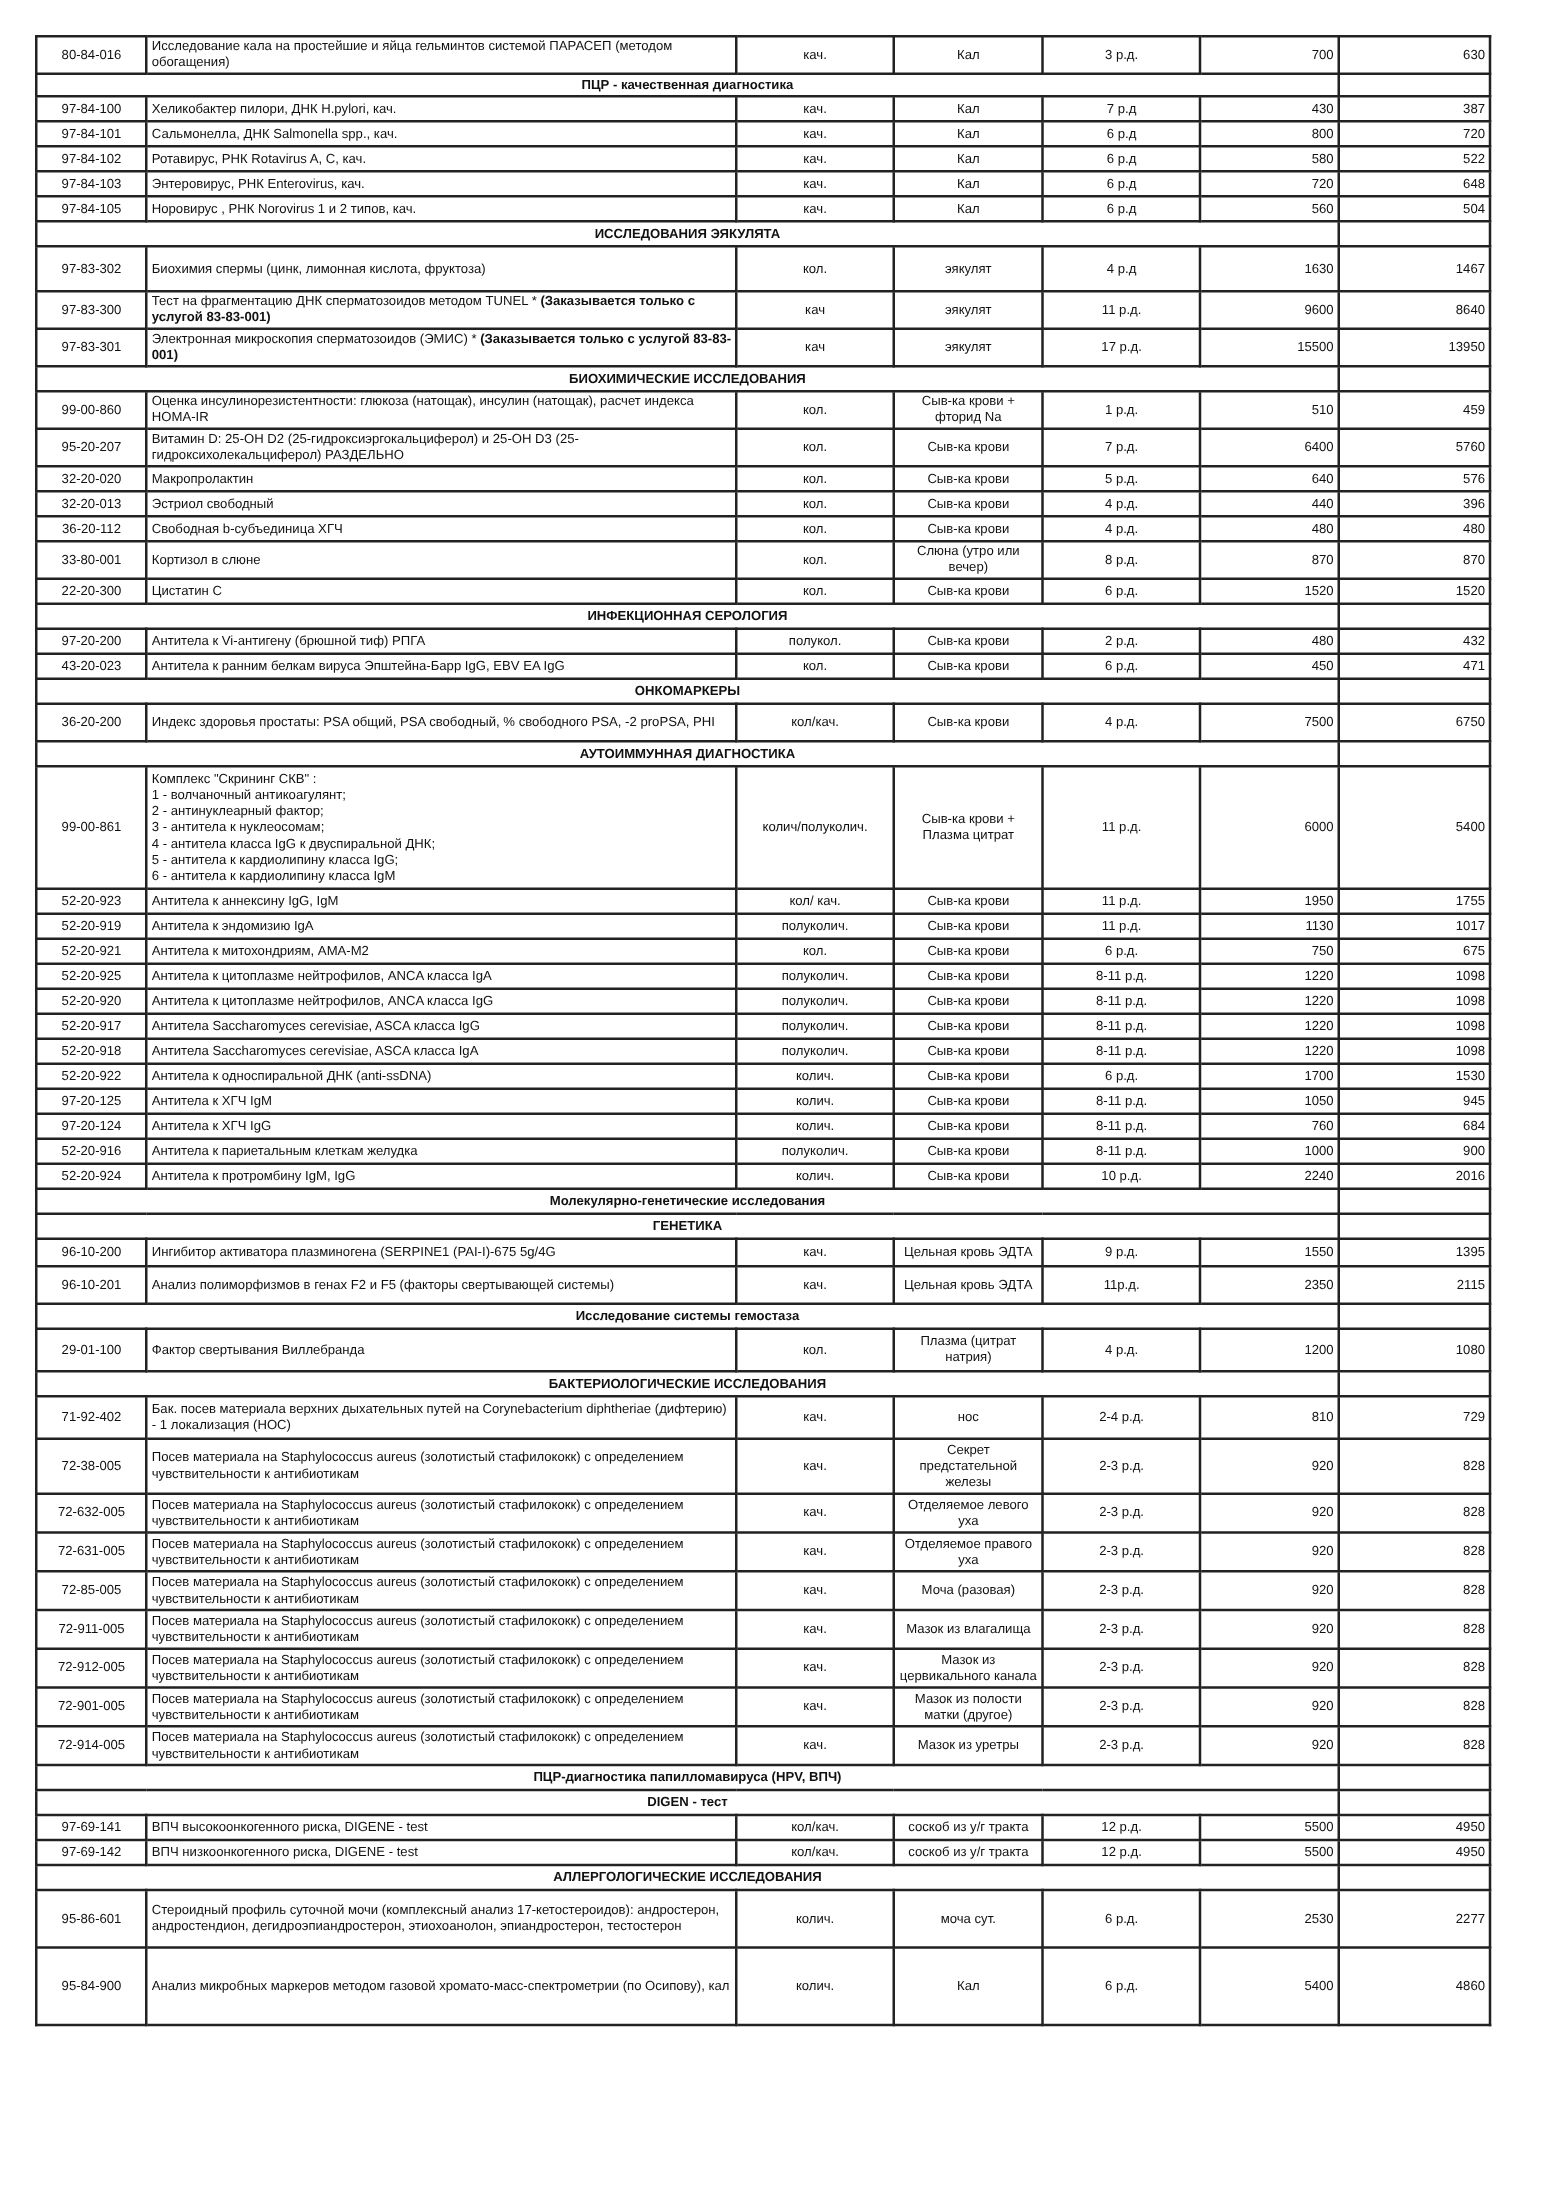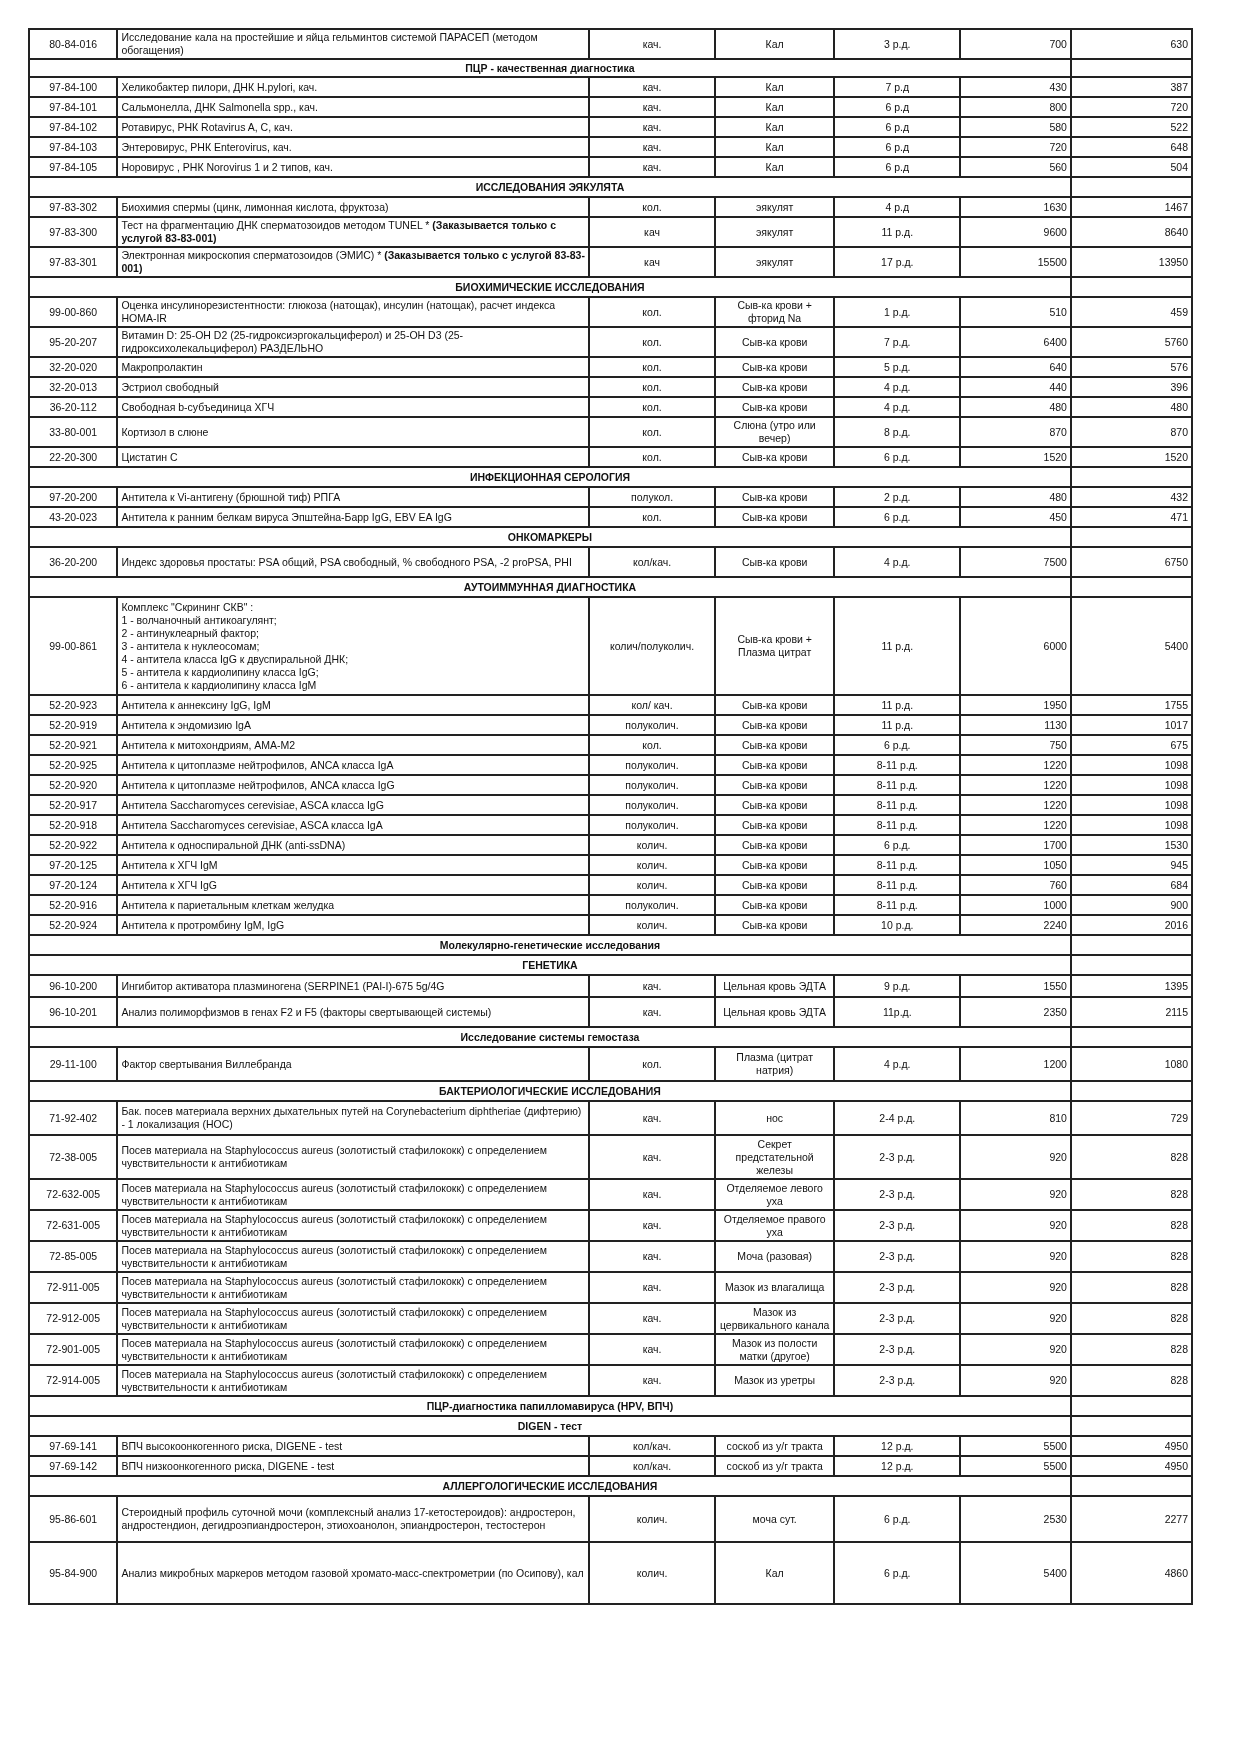--- a/index.html
+++ b/index.html
@@ -94,21 +94,21 @@
         <td class="type">кач.</td>
         <td class="mat">Кал</td>
         <td class="time">6 р.д</td>
         <td class="p1 mid">560</td>
         <td class="p2 mid">504</td>
       </tr>
       <tr class="sec" style="height: 20px;">
         <td class="sec-title" colspan="6" style="border-left: 2px solid rgb(34, 34, 34);">ИССЛЕДОВАНИЯ ЭЯКУЛЯТА</td>
         <td class="sec-p2"></td>
       </tr>
-      <tr style="height: 20px;">
+      <tr style="height: 36px;">
         <td class="code">97-83-302</td>
         <td class="name"><span>Биохимия спермы (цинк, лимонная кислота, фруктоза)</span></td>
         <td class="type">кол.</td>
         <td class="mat">эякулят</td>
         <td class="time">4 р.д</td>
         <td class="p1 mid">1630</td>
         <td class="p2 mid">1467</td>
       </tr>
       <tr style="height: 30px;">
         <td class="code">97-83-300</td>
@@ -375,21 +375,21 @@
         <td class="mat">Цельная кровь ЭДТА</td>
         <td class="time">11р.д.</td>
         <td class="p1">2350</td>
         <td class="p2">2115</td>
       </tr>
       <tr class="sec" style="height: 20px;">
         <td class="sec-title" colspan="6" style="border-left: 2px solid rgb(34, 34, 34);">Исследование системы гемостаза</td>
         <td class="sec-p2"></td>
       </tr>
       <tr style="height: 34px;">
-        <td class="code">29-11-100</td>
+        <td class="code">29-01-100</td>
         <td class="name"><span>Фактор свертывания Виллебранда</span></td>
         <td class="type">кол.</td>
         <td class="mat">Плазма (цитрат натрия)</td>
         <td class="time">4 р.д.</td>
         <td class="p1">1200</td>
         <td class="p2">1080</td>
       </tr>
       <tr class="sec" style="height: 20px;">
         <td class="sec-title" colspan="6" style="border-left: 2px solid rgb(34, 34, 34);">БАКТЕРИОЛОГИЧЕСКИЕ ИССЛЕДОВАНИЯ</td>
         <td class="sec-p2"></td>

